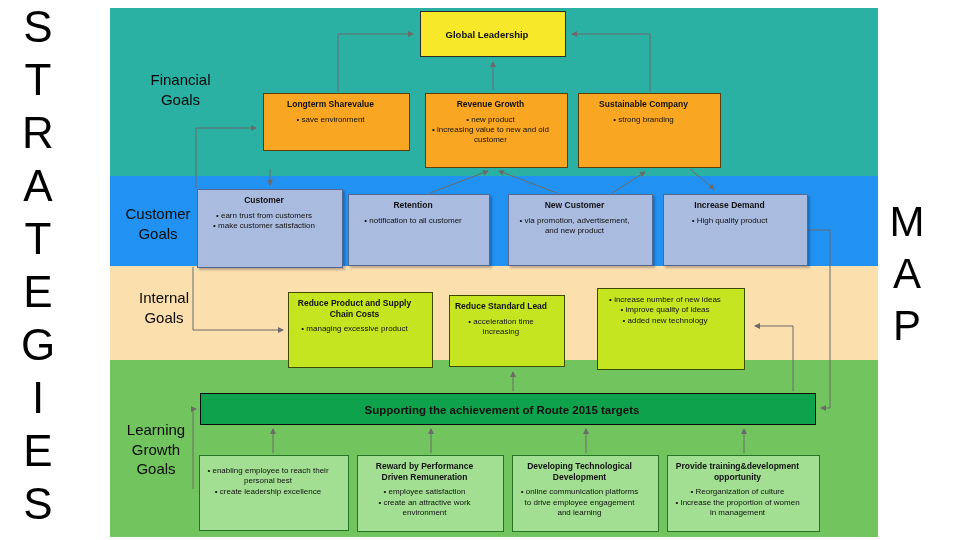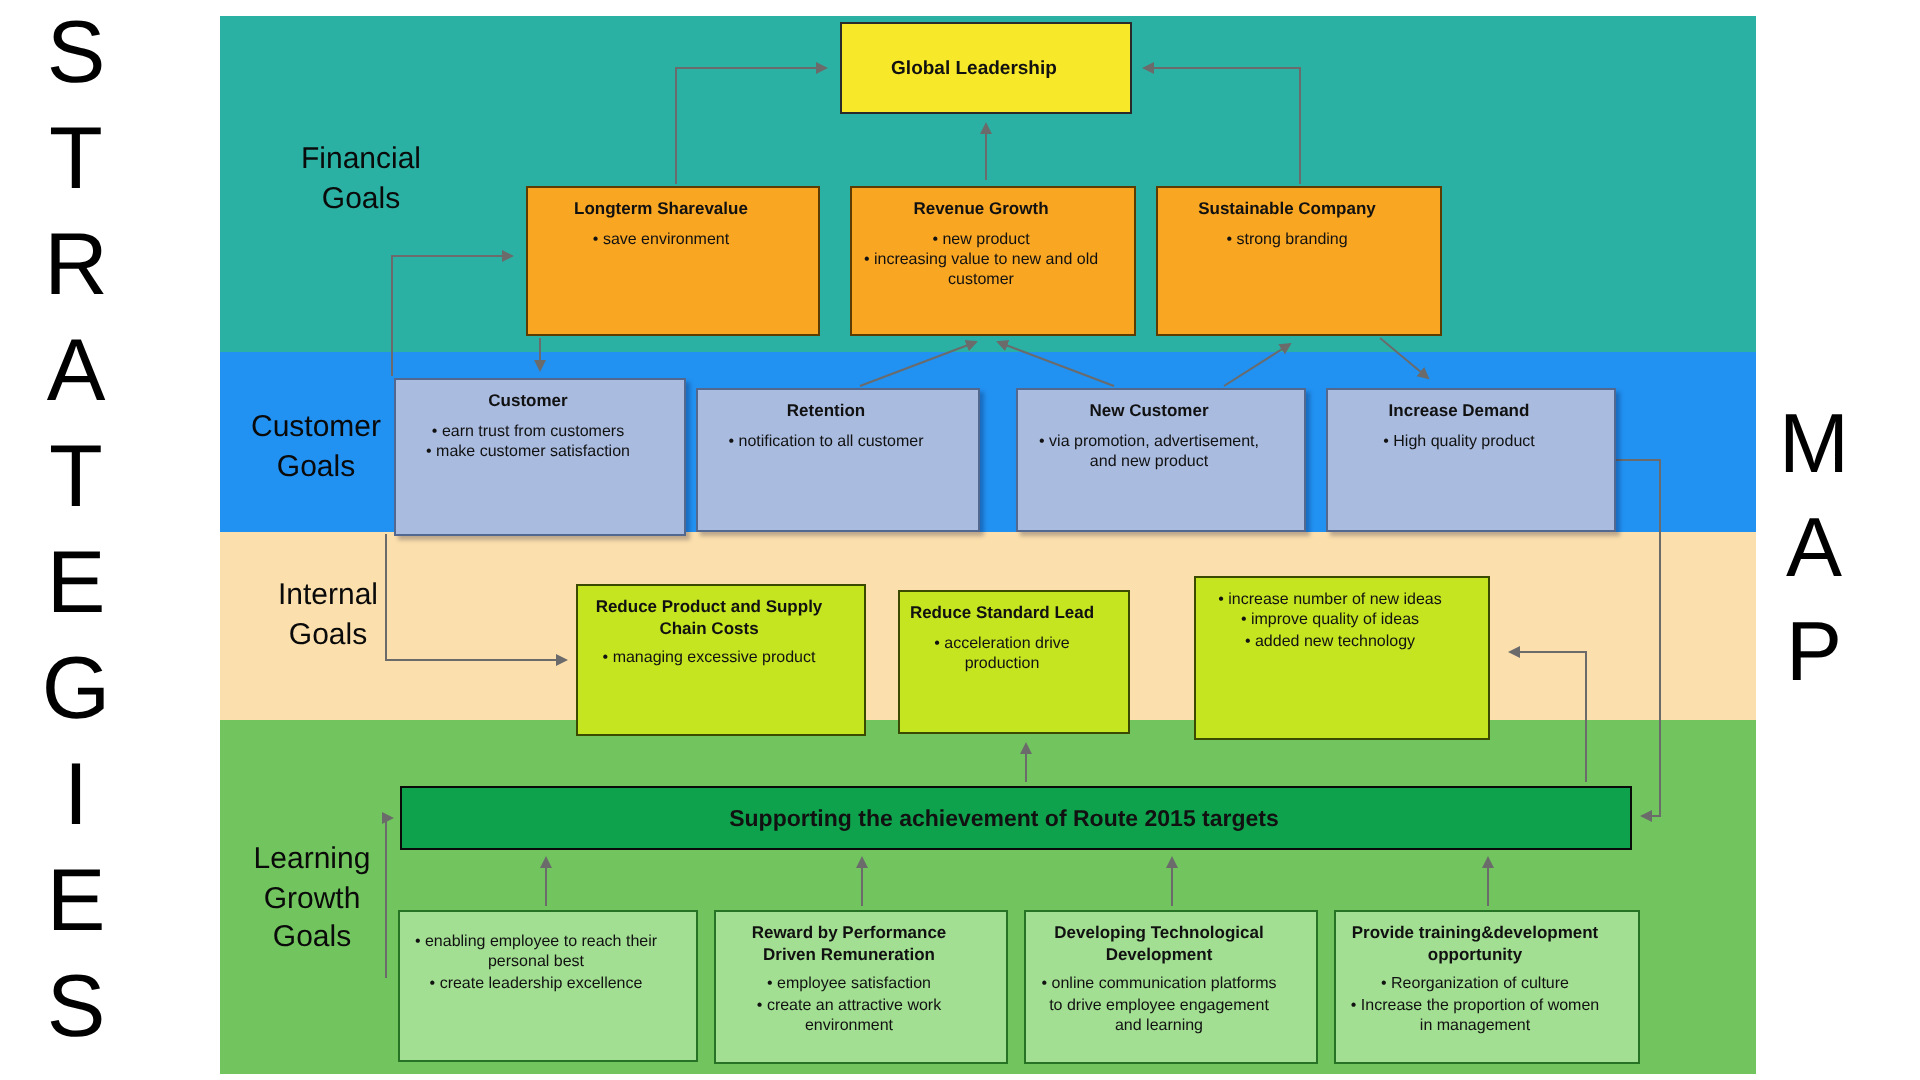--- a/index.html
+++ b/index.html
@@ -101,21 +101,21 @@
       <path d="M431,453 L431,429" marker-end="url(#arr)"></path>
       <path d="M586,453 L586,429" marker-end="url(#arr)"></path>
       <path d="M744,453 L744,429" marker-end="url(#arr)"></path>
     </g>
   </svg>
 
   <div class="node yellow" style="left:420px;top:11px;width:146px;height:46px;">
     <div class="node-title">Global Leadership</div>
   </div>
 
-  <div class="node orange" style="left:263px;top:93px;width:147px;height:75px;">
+  <div class="node orange" style="left:263px;top:93px;width:147px;height:58px;">
     <div class="node-title">Longterm Sharevalue</div>
     <div class="bullets">
       <div class="bullet">save environment</div>
     </div>
   </div>
 
   <div class="node orange" style="left:425px;top:93px;width:143px;height:75px;">
     <div class="node-title">Revenue Growth</div>
     <div class="bullets">
       <div class="bullet">new product</div>
@@ -162,21 +162,21 @@
   <div class="node limebox" style="left:288px;top:292px;width:145px;height:76px;">
     <div class="node-title">Reduce Product and Supply Chain Costs</div>
     <div class="bullets">
       <div class="bullet">managing excessive product</div>
     </div>
   </div>
 
   <div class="node limebox" style="left:449px;top:295px;width:116px;height:72px;">
     <div class="node-title">Reduce Standard Lead</div>
     <div class="bullets">
-      <div class="bullet">acceleration drive production</div>
+      <div class="bullet">acceleration time increasing</div>
     </div>
   </div>
 
   <div class="node limebox" style="left:597px;top:288px;width:148px;height:82px;padding-top:3px;">
     <div class="bullets" style="margin-top:3px;">
       <div class="bullet">increase number of new ideas</div>
       <div class="bullet">improve quality of ideas</div>
       <div class="bullet">added new technology</div>
     </div>
   </div>

